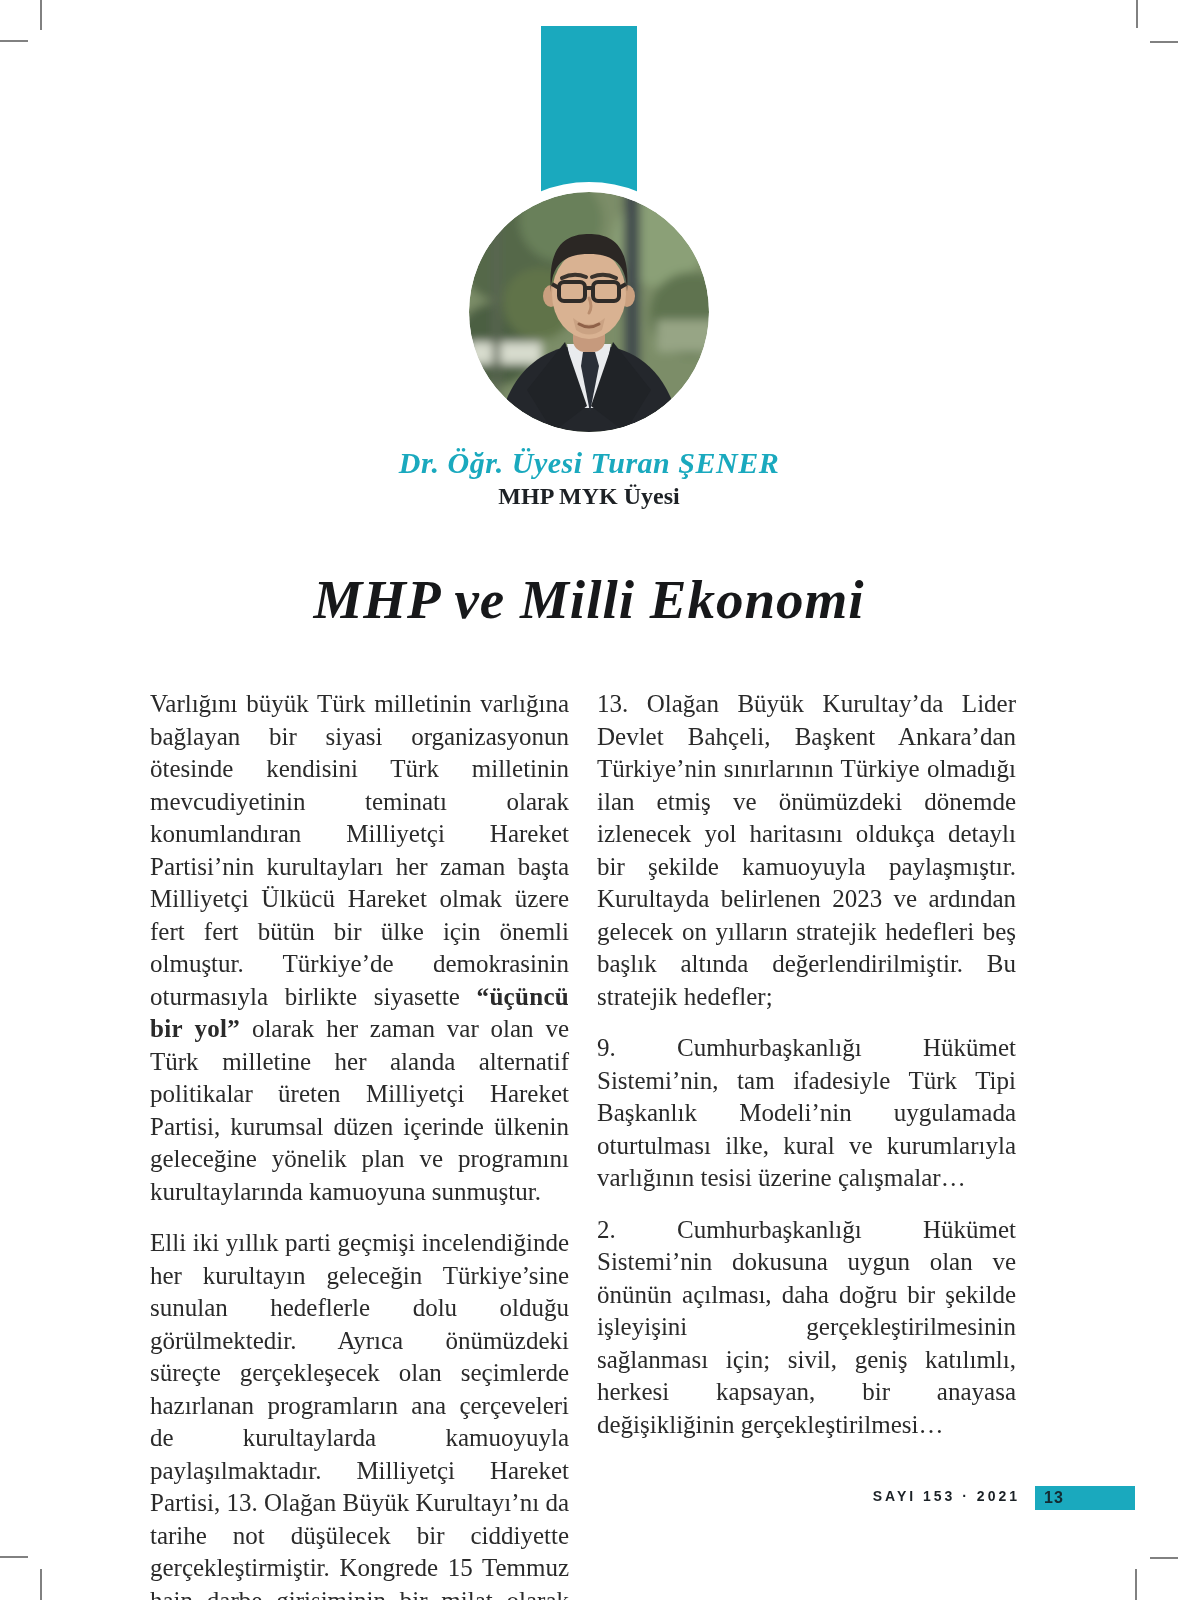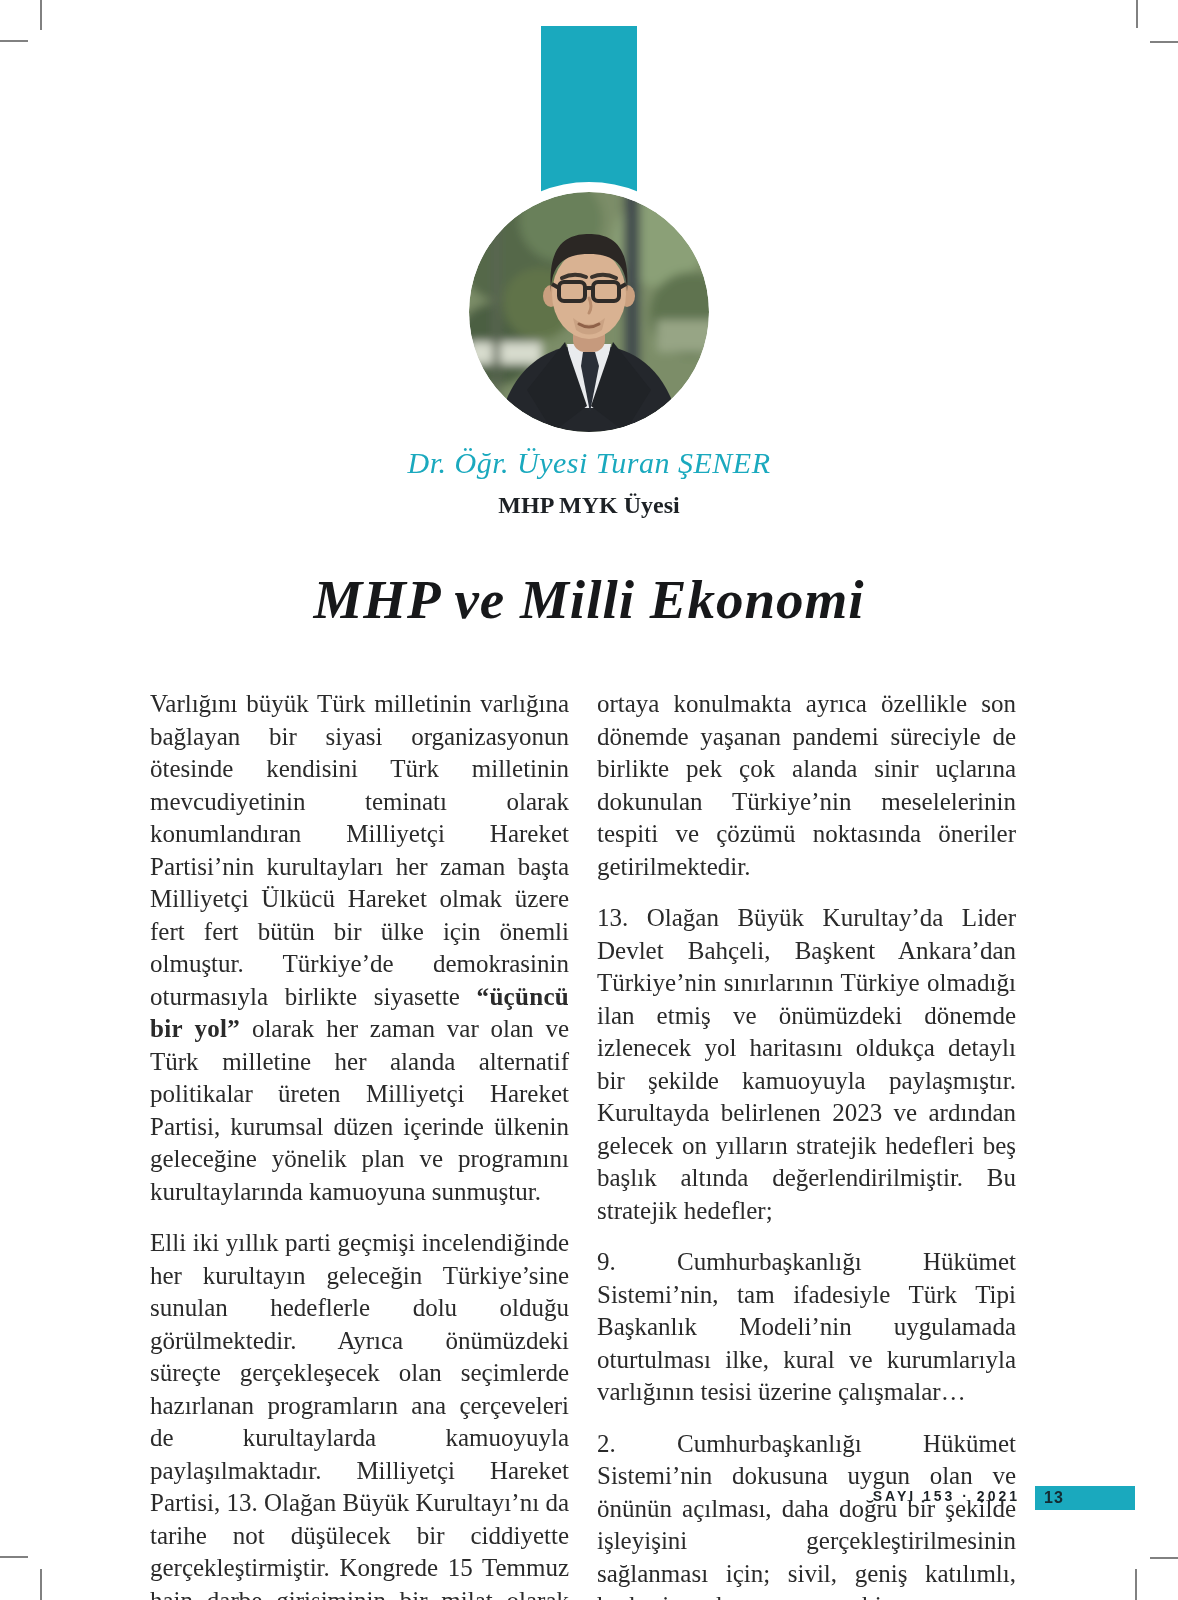--- a/index.html
+++ b/index.html
@@ -37,26 +37,26 @@
     width: 260px; height: 260px;
     border-radius: 50%;
     background: #ffffff;
     z-index: 2;
     display: flex; align-items: center; justify-content: center;
   }
   .photo-ring svg { display: block; border-radius: 50%; }
 
   .byline { position: absolute; left: 0; right: 0; top: 446px; text-align: center; z-index: 3; }
   .author-name {
-    font-size: 30px; font-weight: normal; font-style: italic;
+    font-size: 30px; font-weight: bold; font-style: italic;
     color: var(--accent);
     letter-spacing: 0.5px;
   }
   .author-role {
-    margin-top: 12px;
+    margin-top: 3px;
     font-size: 24px; font-weight: bold;
     color: #1d2125;
   }
 
   .article-title {
     position: absolute; left: 0; right: 0; top: 568px;
     text-align: center;
     font-size: 55px; font-weight: bold; font-style: italic;
     color: #17181a;
     letter-spacing: 1px;
@@ -169,21 +169,20 @@
   </div>
 
   <h1 class="article-title">MHP ve Milli Ekonomi</h1>
 
   <div class="columns">
     <div class="col">
       <p><span>Varlığını büyük Türk milletinin varlığına bağlayan bir siyasi organizasyonun ötesinde kendisini Türk milletinin mevcudiyetinin teminatı olarak konumlandıran Milliyetçi Hareket Partisi’nin kurultayları her zaman başta Milliyetçi Ülkücü Hareket olmak üzere fert fert bütün bir ülke için önemli olmuştur. Türkiye’de demokrasinin oturmasıyla birlikte siyasette </span><span class="bold-run">“üçüncü bir yol”</span><span> olarak her zaman var olan ve Türk milletine her alanda alternatif politikalar üreten Milliyetçi Hareket Partisi, kurumsal düzen içerinde ülkenin geleceğine yönelik plan ve programını kurultaylarında kamuoyuna sunmuştur.</span></p>
       <p>Elli iki yıllık parti geçmişi incelendiğinde her kurultayın geleceğin Türkiye’sine sunulan hedeflerle dolu olduğu görülmektedir. Ayrıca önümüzdeki süreçte gerçekleşecek olan seçimlerde hazırlanan programların ana çerçeveleri de kurultaylarda kamuoyuyla paylaşılmaktadır. Milliyetçi Hareket Partisi, 13. Olağan Büyük Kurultayı’nı da tarihe not düşülecek bir ciddiyette gerçekleştirmiştir. Kongrede 15 Temmuz hain darbe girişiminin bir milat olarak Türkiye’de taşları yerinden oynatmasıyla millet vicdanında oluşan Cumhur İttifakı’na inancın tam bir şekilde</p>
     </div>
     <div class="col">
-      <p>ortaya konulmakta ayrıca özellikle son dönemde yaşanan pandemi süreciyle de birlikte pek çok alanda sinir uçlarına dokunulan Türkiye’nin meselelerinin tespiti ve çözümü noktasında öneriler getirilmektedir.</p>
       <p>13. Olağan Büyük Kurultay’da Lider Devlet Bahçeli, Başkent Ankara’dan Türkiye’nin sınırlarının Türkiye olmadığı ilan etmiş ve önümüzdeki dönemde izlenecek yol haritasını oldukça detaylı bir şekilde kamuoyuyla paylaşmıştır. Kurultayda belirlenen 2023 ve ardından gelecek on yılların stratejik hedefleri beş başlık altında değerlendirilmiştir. Bu stratejik hedefler;</p>
       <p>9. Cumhurbaşkanlığı Hükümet Sistemi’nin, tam ifadesiyle Türk Tipi Başkanlık Modeli’nin uygulamada oturtulması ilke, kural ve kurumlarıyla varlığının tesisi üzerine çalışmalar…</p>
       <p>2. Cumhurbaşkanlığı Hükümet Sistemi’nin dokusuna uygun olan ve önünün açılması, daha doğru bir şekilde işleyişini gerçekleştirilmesinin sağlanması için; sivil, geniş katılımlı, herkesi kapsayan, bir anayasa değişikliğinin gerçekleştirilmesi…</p>
     </div>
   </div>
 
   <div class="footer-issue">SAYI 153 · 2021</div>
   <div class="page-badge">
     <span>13</span>
   </div>

